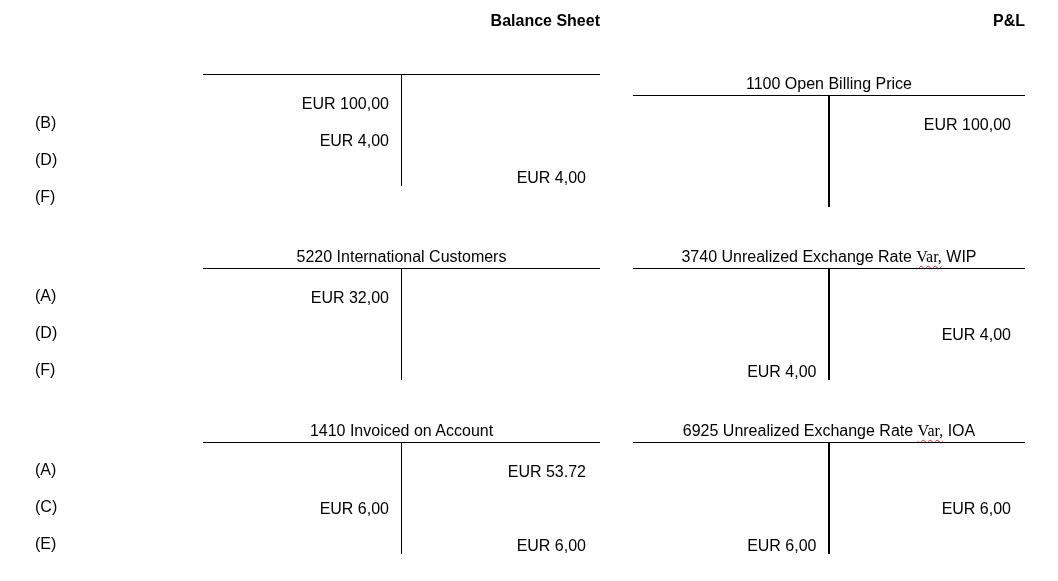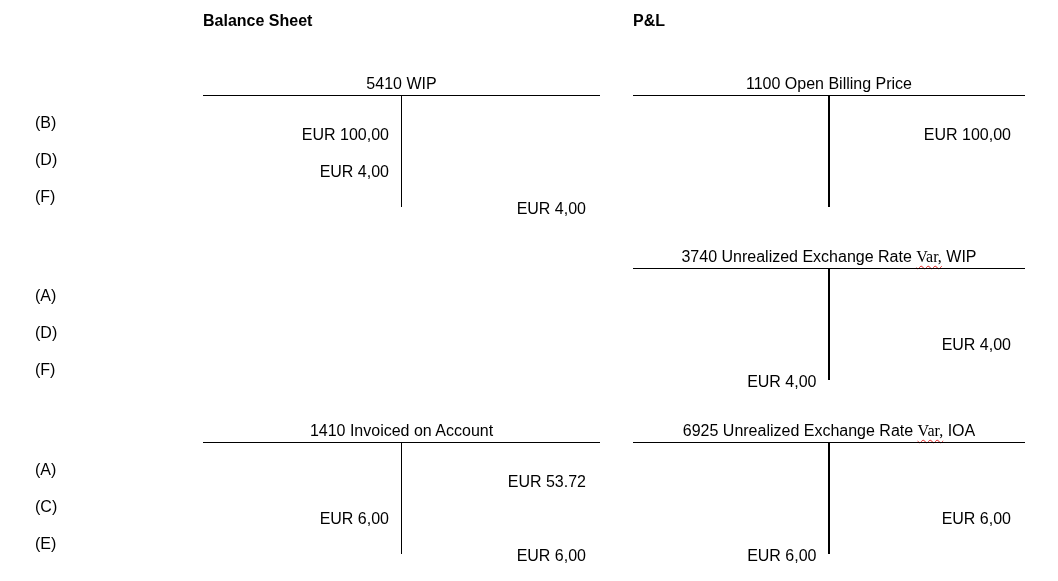--- a/index.html
+++ b/index.html
@@ -8,35 +8,35 @@
     width: 1058px; height: 581px;
     background: var(--bg, #ffffff);
     color: var(--text-color, #000000);
     font-family: "Liberation Sans", sans-serif;
     font-size: 16px;
   }
   #sheet { position: relative; width: 1058px; height: 581px; overflow: hidden; }
 
   .col-header {
     position: absolute; top: 12px;
-    text-align: left; font-weight: bold; font-size: 16px;
+    text-align: right; font-weight: bold; font-size: 16px;
   }
 
   .entry-label-group { position: absolute; width: 70px; padding-top: 9px; }
   .entry-label { height: 37px; line-height: 37px; font-size: 16px; }
 
   .taccount { position: absolute; }
   .taccount-title {
     height: 21px; line-height: 20px;
     text-align: center; font-size: 16px;
   }
   .taccount-body {
     position: relative;
     border-top: 1.5px solid var(--line-color, #000000);
-    padding-top: 20px;
+    padding-top: 10px;
   }
   .vline {
     position: absolute; top: 0; left: 50%;
     width: 1.5px; margin-left: -0.75px;
     height: 111px;
     background: var(--line-color, #000000);
   }
   .trow { display: flex; height: 37px; line-height: 37px; }
   .cell { flex: 1; text-align: right; overflow: hidden; }
   .cell.debit  { padding-right: 11px; }
@@ -66,21 +66,20 @@
       <div class="entry-label">(A)</div>
       <div class="entry-label">(D)</div>
       <div class="entry-label">(F)</div>
     </div>
     <div class="entry-label-group" style="left: 35px; top: 442px;">
       <div class="entry-label">(A)</div>
       <div class="entry-label">(C)</div>
       <div class="entry-label">(E)</div>
     </div>
     <div class="taccount" style="left: 203px; top: 74px; width: 397px;">
-      <div class="taccount-title"><span>5410 WIP</span></div>
       <div class="taccount-body">
         <div class="vline"></div>
         <div class="trow">
           <div class="cell debit">EUR 100,00</div>
           <div class="cell credit"></div>
         </div>
         <div class="trow">
           <div class="cell debit">EUR 4,00</div>
           <div class="cell credit"></div>
         </div>
@@ -90,20 +89,38 @@
         </div>
       </div>
     </div>
     <div class="taccount" style="left: 633px; top: 74px; width: 392px;">
       <div class="taccount-title"><span>1100 Open Billing Price</span></div>
       <div class="taccount-body">
         <div class="vline"></div>
         <div class="trow">
           <div class="cell debit"></div>
           <div class="cell credit">EUR 100,00</div>
+        </div>
+        <div class="trow">
+          <div class="cell debit"></div>
+          <div class="cell credit"></div>
+        </div>
+        <div class="trow">
+          <div class="cell debit"></div>
+          <div class="cell credit"></div>
+        </div>
+      </div>
+    </div>
+    <div class="taccount" style="left: 203px; top: 247px; width: 397px;">
+      <div class="taccount-title"><span>5220 International Customers</span></div>
+      <div class="taccount-body">
+        <div class="vline"></div>
+        <div class="trow">
+          <div class="cell debit">EUR 32,00</div>
+          <div class="cell credit"></div>
         </div>
         <div class="trow">
           <div class="cell debit"></div>
           <div class="cell credit"></div>
         </div>
         <div class="trow">
           <div class="cell debit"></div>
           <div class="cell credit"></div>
         </div>
       </div>

